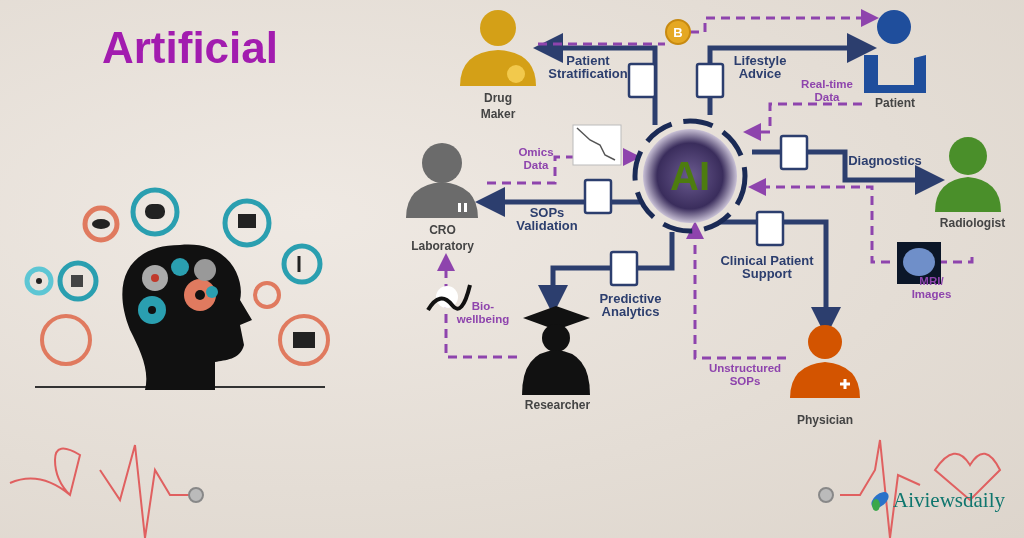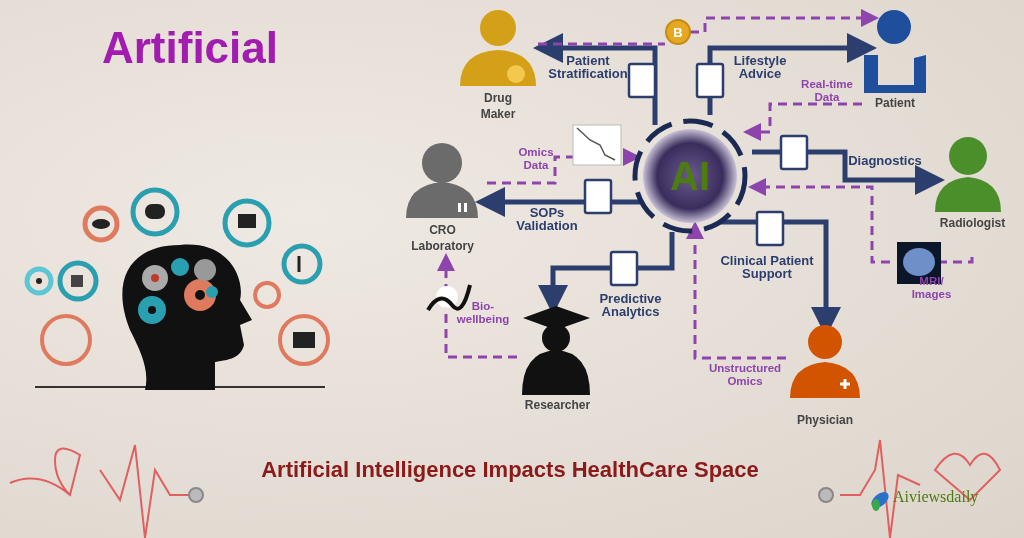--- a/index.html
+++ b/index.html
@@ -8,21 +8,21 @@
     background:#e8e1da;
     background-image: radial-gradient(ellipse at 30% 40%, #efe9e3 0%, #e4ddd5 60%, #ddd5cc 100%);
   }
   .abs { position:absolute; }
   .title { color:#a21caf; font-weight:bold; font-size:44px; text-align:center; line-height:52px; }
   .lbl { position:absolute; font-weight:bold; text-align:center; line-height:13px; }
   .blue { color:#2c3e6e; font-size:13px; }
   .purple { color:#8e44ad; font-size:11.5px; }
   .actor { color:#444; font-size:12px; }
   .footer { color:#8b1a1a; font-weight:bold; font-size:22px; text-align:center; line-height:34px; }
-  .brand { font-family:"Liberation Serif", serif; font-size:16px; color:#4d7c0f; }
+  .brand { font-family:"Liberation Serif", serif; font-size:21px; color:#0f766e; }
   svg { position:absolute; left:0; top:0; }
 </style>
 </head>
 <body>
 
 <div class="abs title" style="left:20px;top:22px;width:340px;">
   <div>Artificial</div>
 </div>
 
 <svg width="1024" height="538" viewBox="0 0 1024 538">
@@ -181,19 +181,18 @@
 <div class="lbl blue" style="left:730px;top:54px;width:60px;">Lifestyle Advice</div>
 <div class="lbl blue" style="left:845px;top:154px;width:80px;">Diagnostics</div>
 <div class="lbl blue" style="left:512px;top:206px;width:70px;">SOPs Validation</div>
 <div class="lbl blue" style="left:712px;top:254px;width:110px;">Clinical Patient Support</div>
 <div class="lbl blue" style="left:593px;top:292px;width:75px;">Predictive Analytics</div>
 
 <div class="lbl purple" style="left:792px;top:78px;width:70px;">Real-time Data</div>
 <div class="lbl purple" style="left:515px;top:146px;width:42px;">Omics Data</div>
 <div class="lbl purple" style="left:890px;top:275px;width:55px;margin-left:14px;">MRI/ Images</div>
 <div class="lbl purple" style="left:453px;top:300px;width:60px;">Bio- wellbeing</div>
-<div class="lbl purple" style="left:700px;top:362px;width:90px;">Unstructured Omics</div>
+<div class="lbl purple" style="left:700px;top:362px;width:90px;">Unstructured SOPs</div>
 
 <div class="abs footer" style="left:190px;top:453px;width:640px;">
-  <div>Artificial Intelligence Impacts HealthCare Space</div>
 </div>
 
 <div class="abs brand" style="left:893px;top:488px;">Aiviewsdaily</div>
 
 </body></html>

